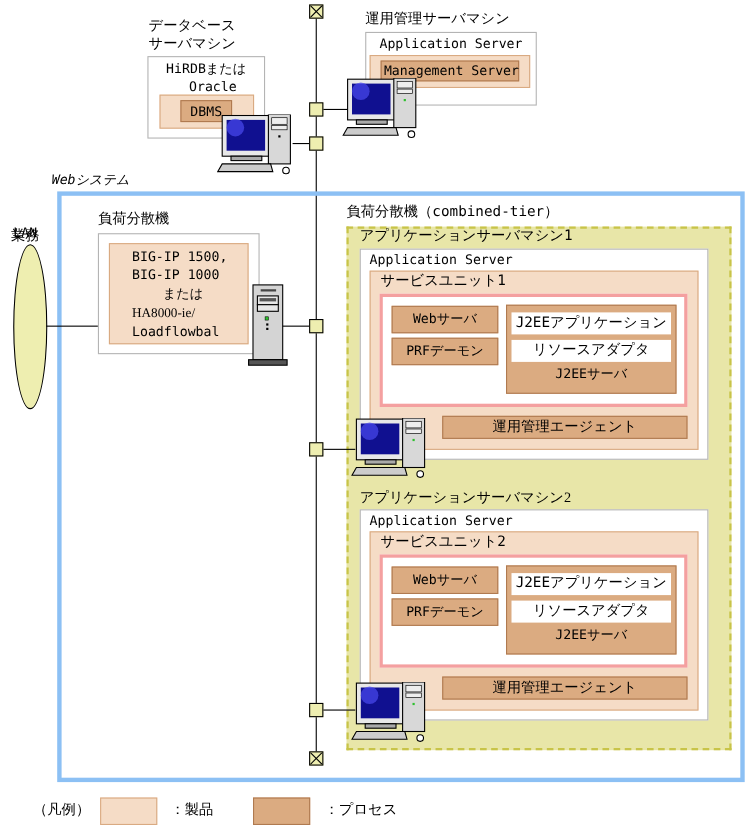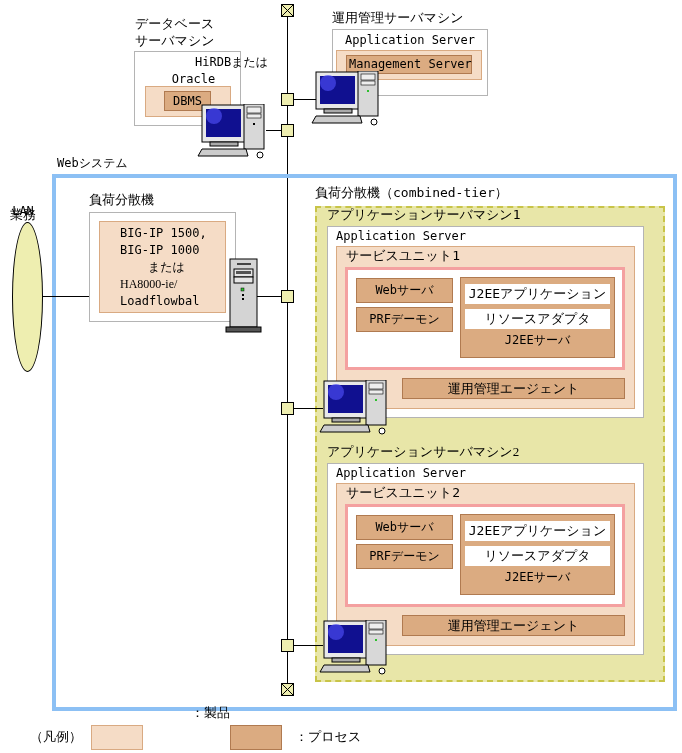--- a/index.html
+++ b/index.html
@@ -29,32 +29,32 @@
 <div class="term" style="left:281px;top:683px;">
   <svg width="11" height="11" style="position:absolute;left:0;top:0">
       <line x1="0" y1="0" x2="11" y2="11" stroke="#000"></line>
       <line x1="11" y1="0" x2="0" y2="11" stroke="#000"></line>
     </svg>
 </div>
 
 <div class="t" style="left:135px;top:17px;font-size:13px;">データベース</div>
 <div class="t" style="left:135px;top:34px;font-size:13px;">サーバマシン</div>
 <div class="abs grey" style="left:134px;top:51px;width:107px;height:75px;"></div>
-<div class="t tc" style="left:134px;top:55px;width:107px;margin-left:44px;">HiRDBまたは</div>
+<div class="t tc" style="left:134px;top:55px;width:107px;">HiRDBまたは</div>
 <div class="t tc" style="left:140px;top:72px;width:107px;">Oracle</div>
 <div class="abs prod" style="left:145px;top:86px;width:86px;height:31px;"></div>
 <div class="abs proc t tc" style="left:164px;top:91px;width:47px;height:20px;line-height:18px;">DBMS</div>
 
 <div class="t" style="left:332px;top:11px;font-size:13px;">運用管理サーバマシン</div>
 <div class="abs grey" style="left:332px;top:29px;width:156px;height:67px;"></div>
 <div class="t tc" style="left:332px;top:33px;width:156px;">Application Server</div>
 <div class="abs prod" style="left:336px;top:50px;width:146px;height:30px;"></div>
 <div class="abs proc t" style="left:346px;top:55px;width:126px;height:19px;line-height:17px;padding-left:2px;">Management Server</div>
 
-<div class="t" style="left:57px;top:156px;">Webシステム</div>
+<div class="t" style="left:47px;top:156px;font-style:italic;">Webシステム</div>
 <div class="abs" style="left:52px;top:174px;width:625px;height:537px;border:4px solid #8cc0f4;"></div>
 
 <div class="t tc" style="left:4px;top:188px;width:38px;font-size:13px;margin-top:20px;">業務</div>
 <div class="t tc" style="left:4px;top:204px;width:38px;">LAN</div>
 <div class="abs" style="left:12px;top:222px;width:31px;height:150px;background:#eeeeb0;border:1px solid #000;border-radius:50%;"></div>
 <div class="hl" style="left:42px;top:296px;width:48px;"></div>
 
 <div class="t" style="left:89px;top:193px;font-size:13px;">負荷分散機</div>
 <div class="abs grey" style="left:89px;top:212px;width:147px;height:110px;"></div>
 <div class="abs prod" style="left:99px;top:221px;width:127px;height:92px;"></div>
@@ -174,15 +174,15 @@
     <rect x="51" y="10" width="14" height="4" fill="#eee" stroke="#000" stroke-width="0.6"></rect>
     <rect x="57" y="19" width="2" height="2" fill="#2ec02e"></rect>
     <rect x="14" y="38" width="28" height="4" fill="#aaa" stroke="#000"></rect>
     <polygon points="2,52 6,45 50,45 52,52" fill="#ccc" stroke="#000"></polygon>
     <circle cx="64" cy="51" r="3" fill="#fff" stroke="#000"></circle>
   </svg>
 </div>
 
 <div class="t" style="left:30px;top:730px;font-size:13px;">（凡例）</div>
 <div class="abs prod" style="left:91px;top:725px;width:52px;height:25px;"></div>
-<div class="t" style="left:155px;top:706px;font-size:13px;margin-left:36px;">：製品</div>
+<div class="t" style="left:155px;top:730px;font-size:13px;">：製品</div>
 <div class="abs proc" style="left:230px;top:725px;width:52px;height:25px;"></div>
 <div class="t" style="left:295px;top:730px;font-size:13px;">：プロセス</div>
 
 </body></html>

